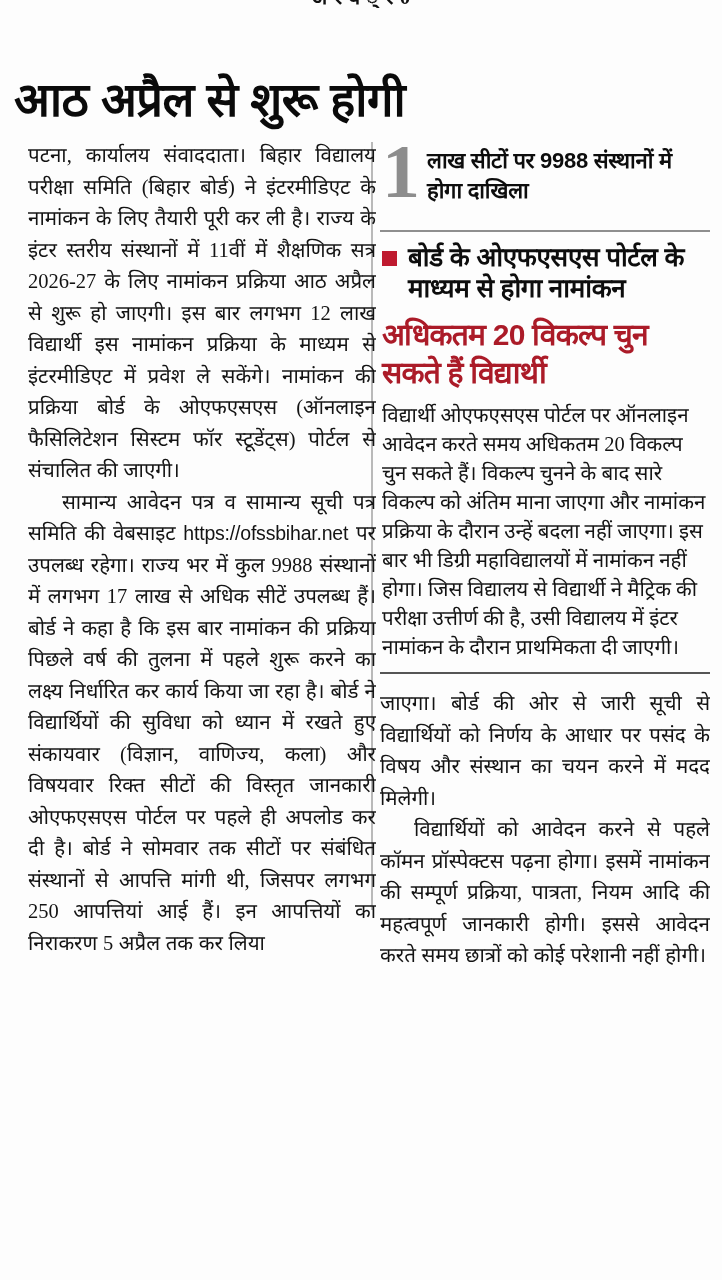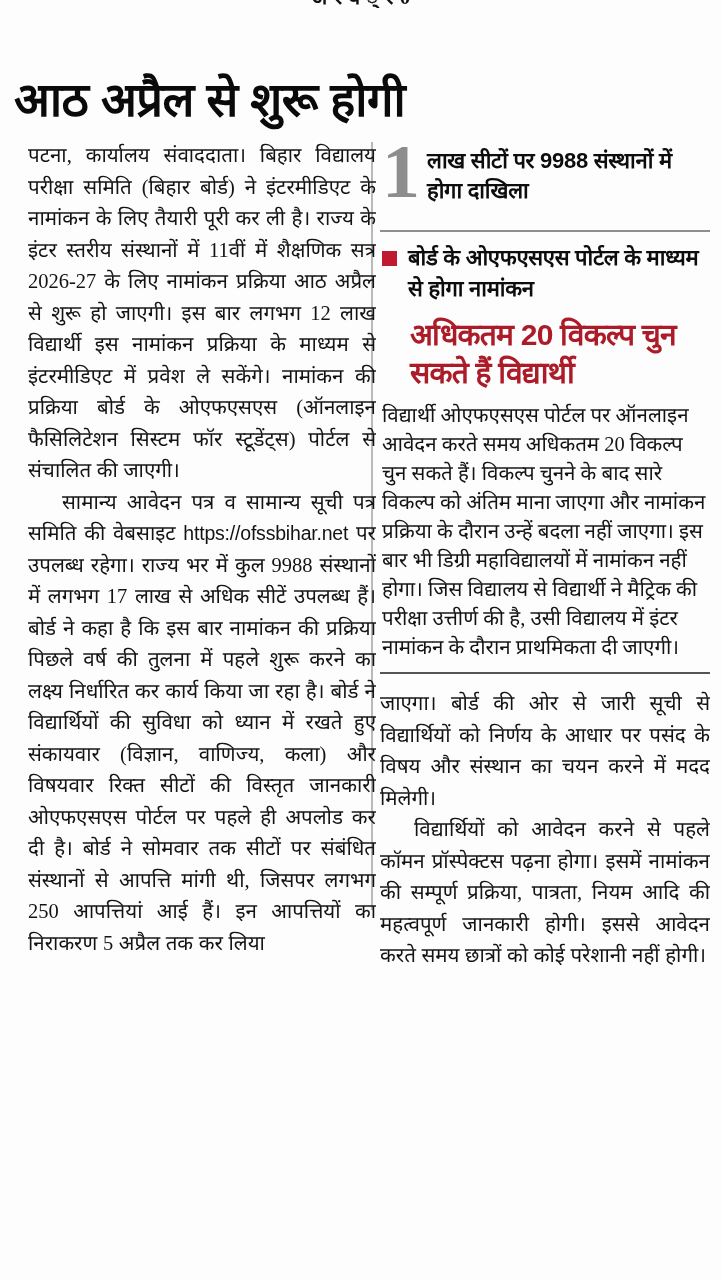--- a/index.html
+++ b/index.html
@@ -162,21 +162,21 @@
   .bullet-square {
     flex: 0 0 auto;
     width: 15px;
     height: 15px;
     background: #bf1a2f;
     margin: 9px 11px 0 2px;
   }
   .bullet-text {
     font-family: "Liberation Sans", sans-serif;
     font-weight: 700;
-    font-size: 22px;
+    font-size: 26px;
     line-height: 31px;
     color: #0d0d0d;
     letter-spacing: -0.3px;
   }
 
   
   .highlight-box {
     position: relative;
     border-left: 2px solid #b3b3b3;
     border-bottom: 2px solid #555555;
@@ -185,21 +185,20 @@
     margin-top: 6px;
   }
   .sub-headline {
     font-family: "Liberation Sans", sans-serif;
     font-weight: 700;
     font-size: 30px;
     line-height: 38px;
     color: #ab1b28;
     letter-spacing: -0.8px;
     margin-bottom: 9px;
-    margin-left: 28px;
   }
   .box-par {
     font-family: "Liberation Serif", "DejaVu Serif", serif;
     font-size: 20.5px;
     line-height: 29px;
     color: #131313;
     text-align: left;
     margin: 0;
   }
 

